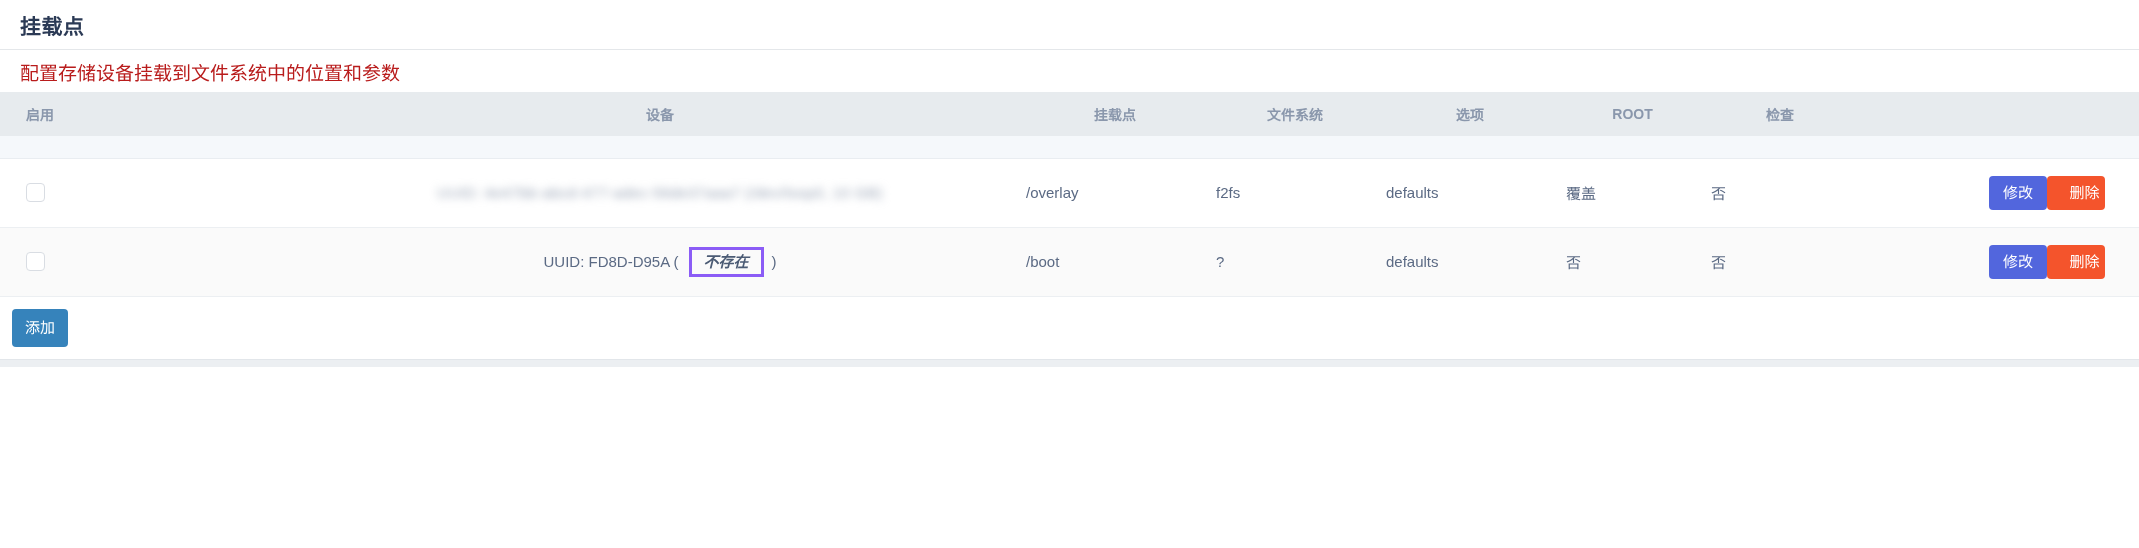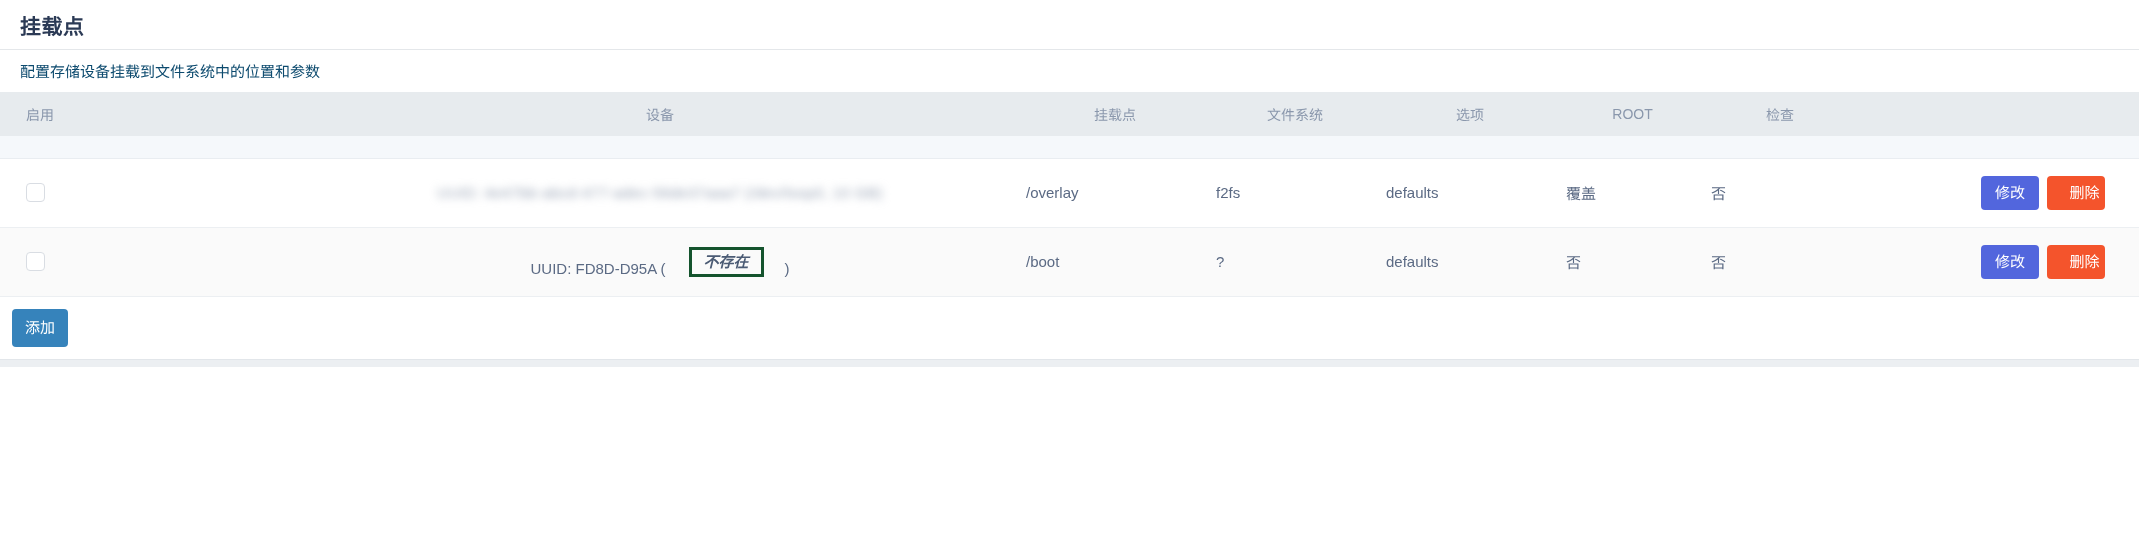--- a/index.html
+++ b/index.html
@@ -35,40 +35,39 @@
   }
 
   .page-subhead {
     height: 42px;
     padding: 0 20px;
     display: flex;
     align-items: center;
     background: #ffffff;
   }
   .page-subtitle {
-    font-size: 15px;
-    color: #0c4a6e;
-    font-family: Liberation Mono, monospace;
+    font-size: 19px;
+    color: #b91c1c;
   }
 
   
   .table-wrap {
     width: 100%;
     background: #ffffff;
   }
   table.mount-table {
     width: 100%;
     border-collapse: collapse;
     table-layout: fixed;
   }
   table.mount-table thead th {
     background: #e7ebee;
     color: #8a97ac;
     font-size: 14px;
-    font-weight: normal;
+    font-weight: bold;
     text-align: center;
     height: 44px;
     padding: 0 2px;
     vertical-align: middle;
   }
   table.mount-table thead th.col-enable { text-align: left; padding-left: 26px; }
 
   
   .col-enable   { width: 300px; }
   .col-device   { width: 720px; }
@@ -137,26 +136,26 @@
   .device-blur {
     display: inline-block;
     color: #97a2b4;
     filter: blur(4.4px);
     -webkit-filter: blur(4.4px);
     user-select: none;
     letter-spacing: 0.4px;
   }
   .missing-wrap {
     display: inline-flex;
-    align-items: flex-end;
-    gap: 13px;
+    align-items: center;
+    gap: 0;
   }
   .missing-box {
     display: inline-block;
-    border: 3px solid #14532d;
+    border: 3px solid #8b5cf6;
     padding: 4px 12px 5px 12px;
     margin: 0 8px 0 10px;
     line-height: 1;
   }
   .missing-text {
     font-style: italic;
     font-weight: bold;
     font-size: 15px;
     color: #4b5b74;
   }
@@ -171,21 +170,21 @@
     font-size: 15px;
     font-family: inherit;
     padding: 0;
     width: 58px;
     height: 34px;
     line-height: 34px;
     text-align: center;
     cursor: pointer;
     vertical-align: middle;
   }
-  .btn-edit { background: #5266dd; margin-right: 8px; }
+  .btn-edit { background: #5266dd; }
   .btn-delete { background: #f4542c; padding-left: 17px; }
   .btn-add {
     background: #3683bb;
     width: 56px;
     height: 38px;
     line-height: 38px;
     border-radius: 4px;
   }
 
   

